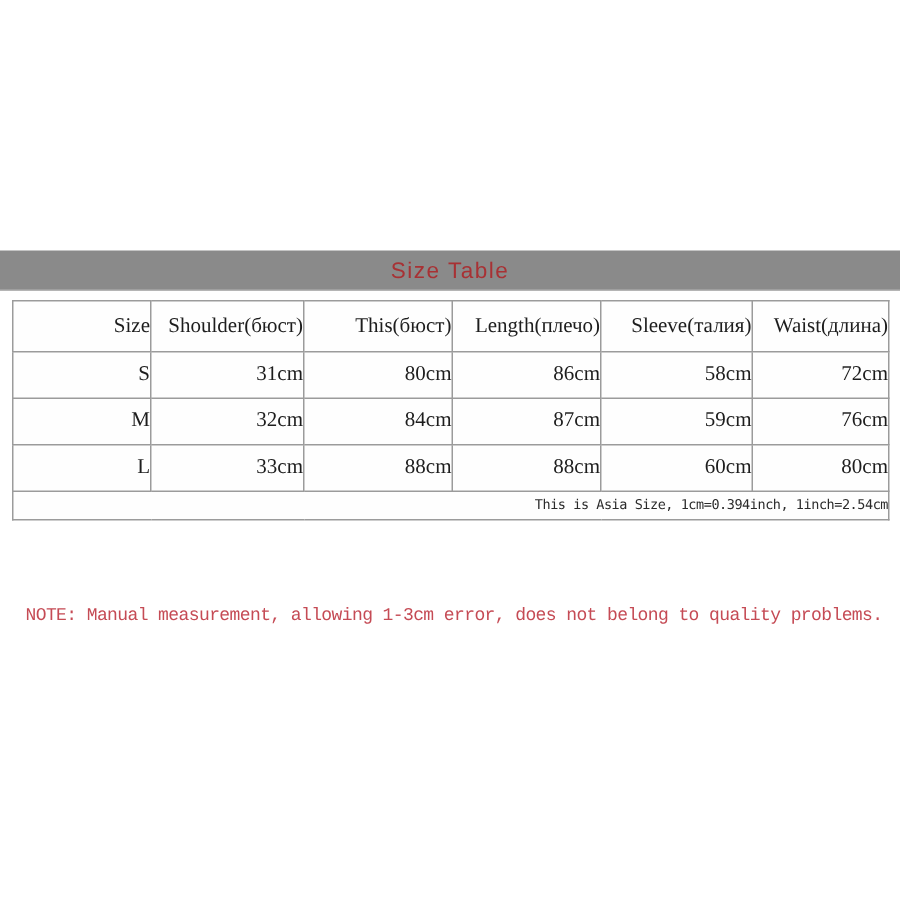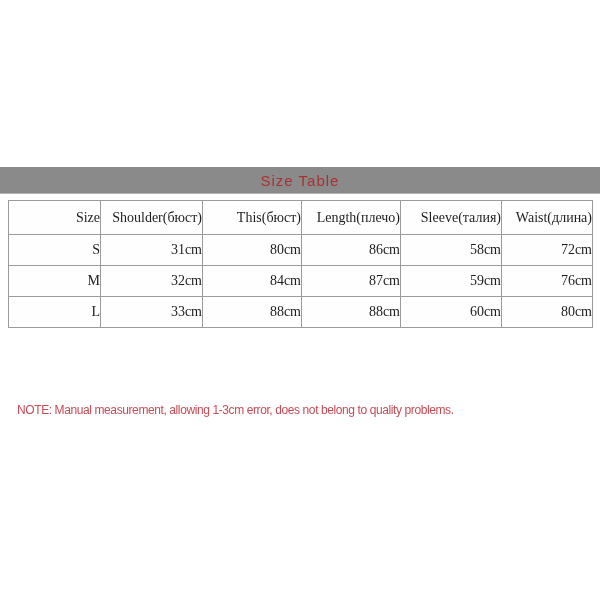--- a/index.html
+++ b/index.html
@@ -62,21 +62,21 @@
     font-size: 9px;
     letter-spacing: -0.3px;
     color: #2b2b2b;
   }
   
   .note {
     position: absolute;
     top: 403px;
     left: 17px;
     margin: 0;
-    font-family: Liberation Sans, sans-serif;
+    font-family: Liberation Mono, monospace;
     font-size: 12px;
     letter-spacing: -0.4px;
     color: #c54b55;
     white-space: nowrap;
   }
 </style>
 </head>
 <body>
 
 <div class="page">
@@ -122,18 +122,21 @@
         <td>76cm</td>
       </tr>
       <tr>
         <td>L</td>
         <td>33cm</td>
         <td>88cm</td>
         <td>88cm</td>
         <td>60cm</td>
         <td>80cm</td>
       </tr>
+      <tr class="footer-row">
+        <td colspan="6">This is Asia Size, 1cm=0.394inch, 1inch=2.54cm</td>
+      </tr>
     </tbody>
   </table>
 
   <p class="note">NOTE: Manual measurement, allowing 1-3cm error, does not belong to quality problems.</p>
 
 </div>
 
 </body></html>

